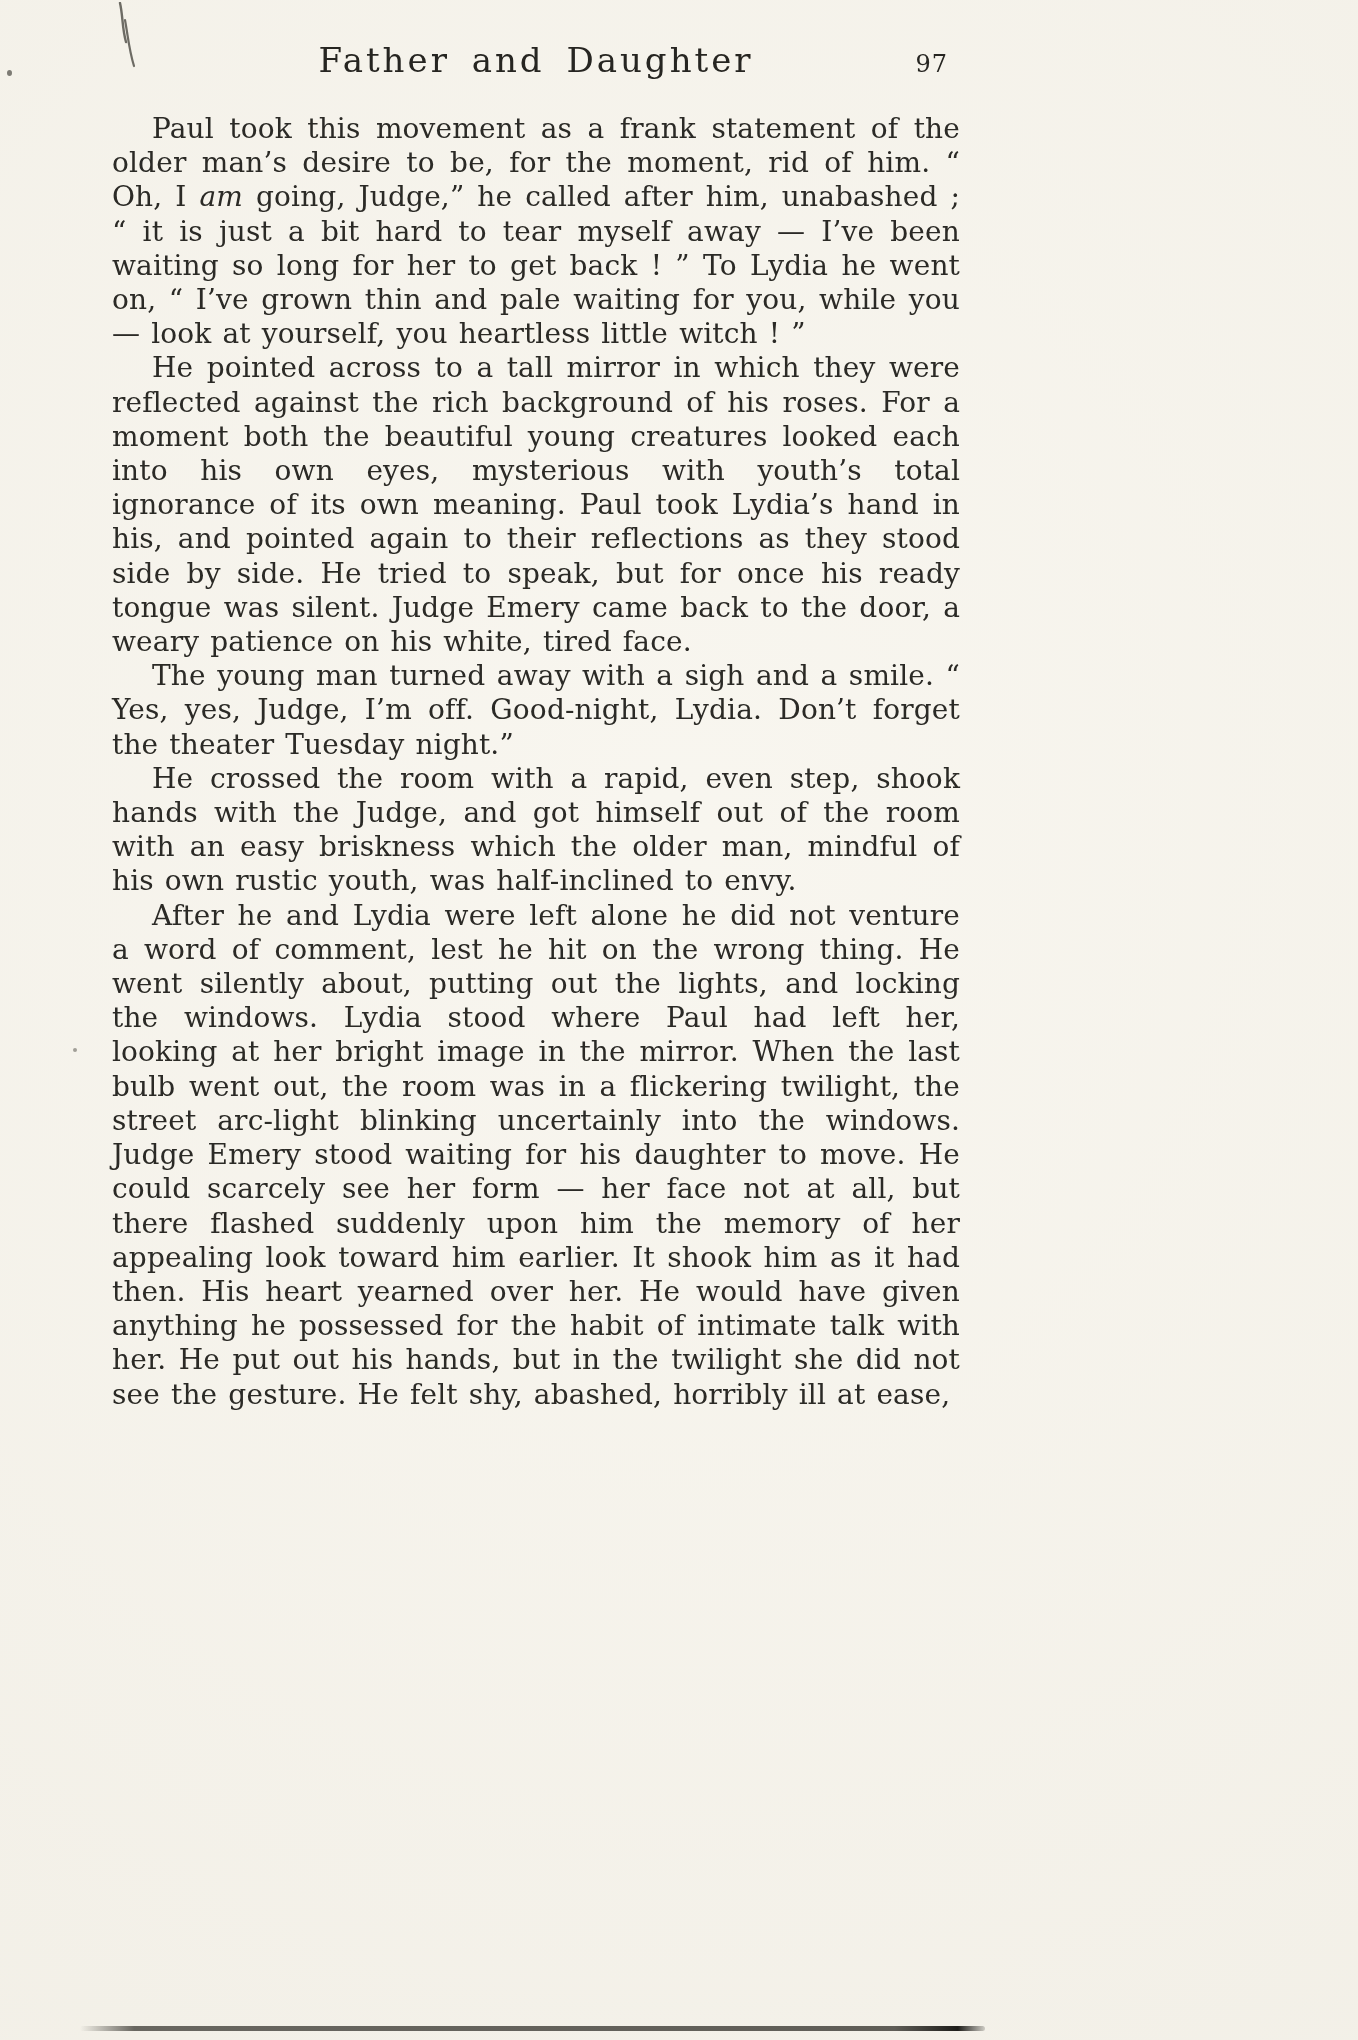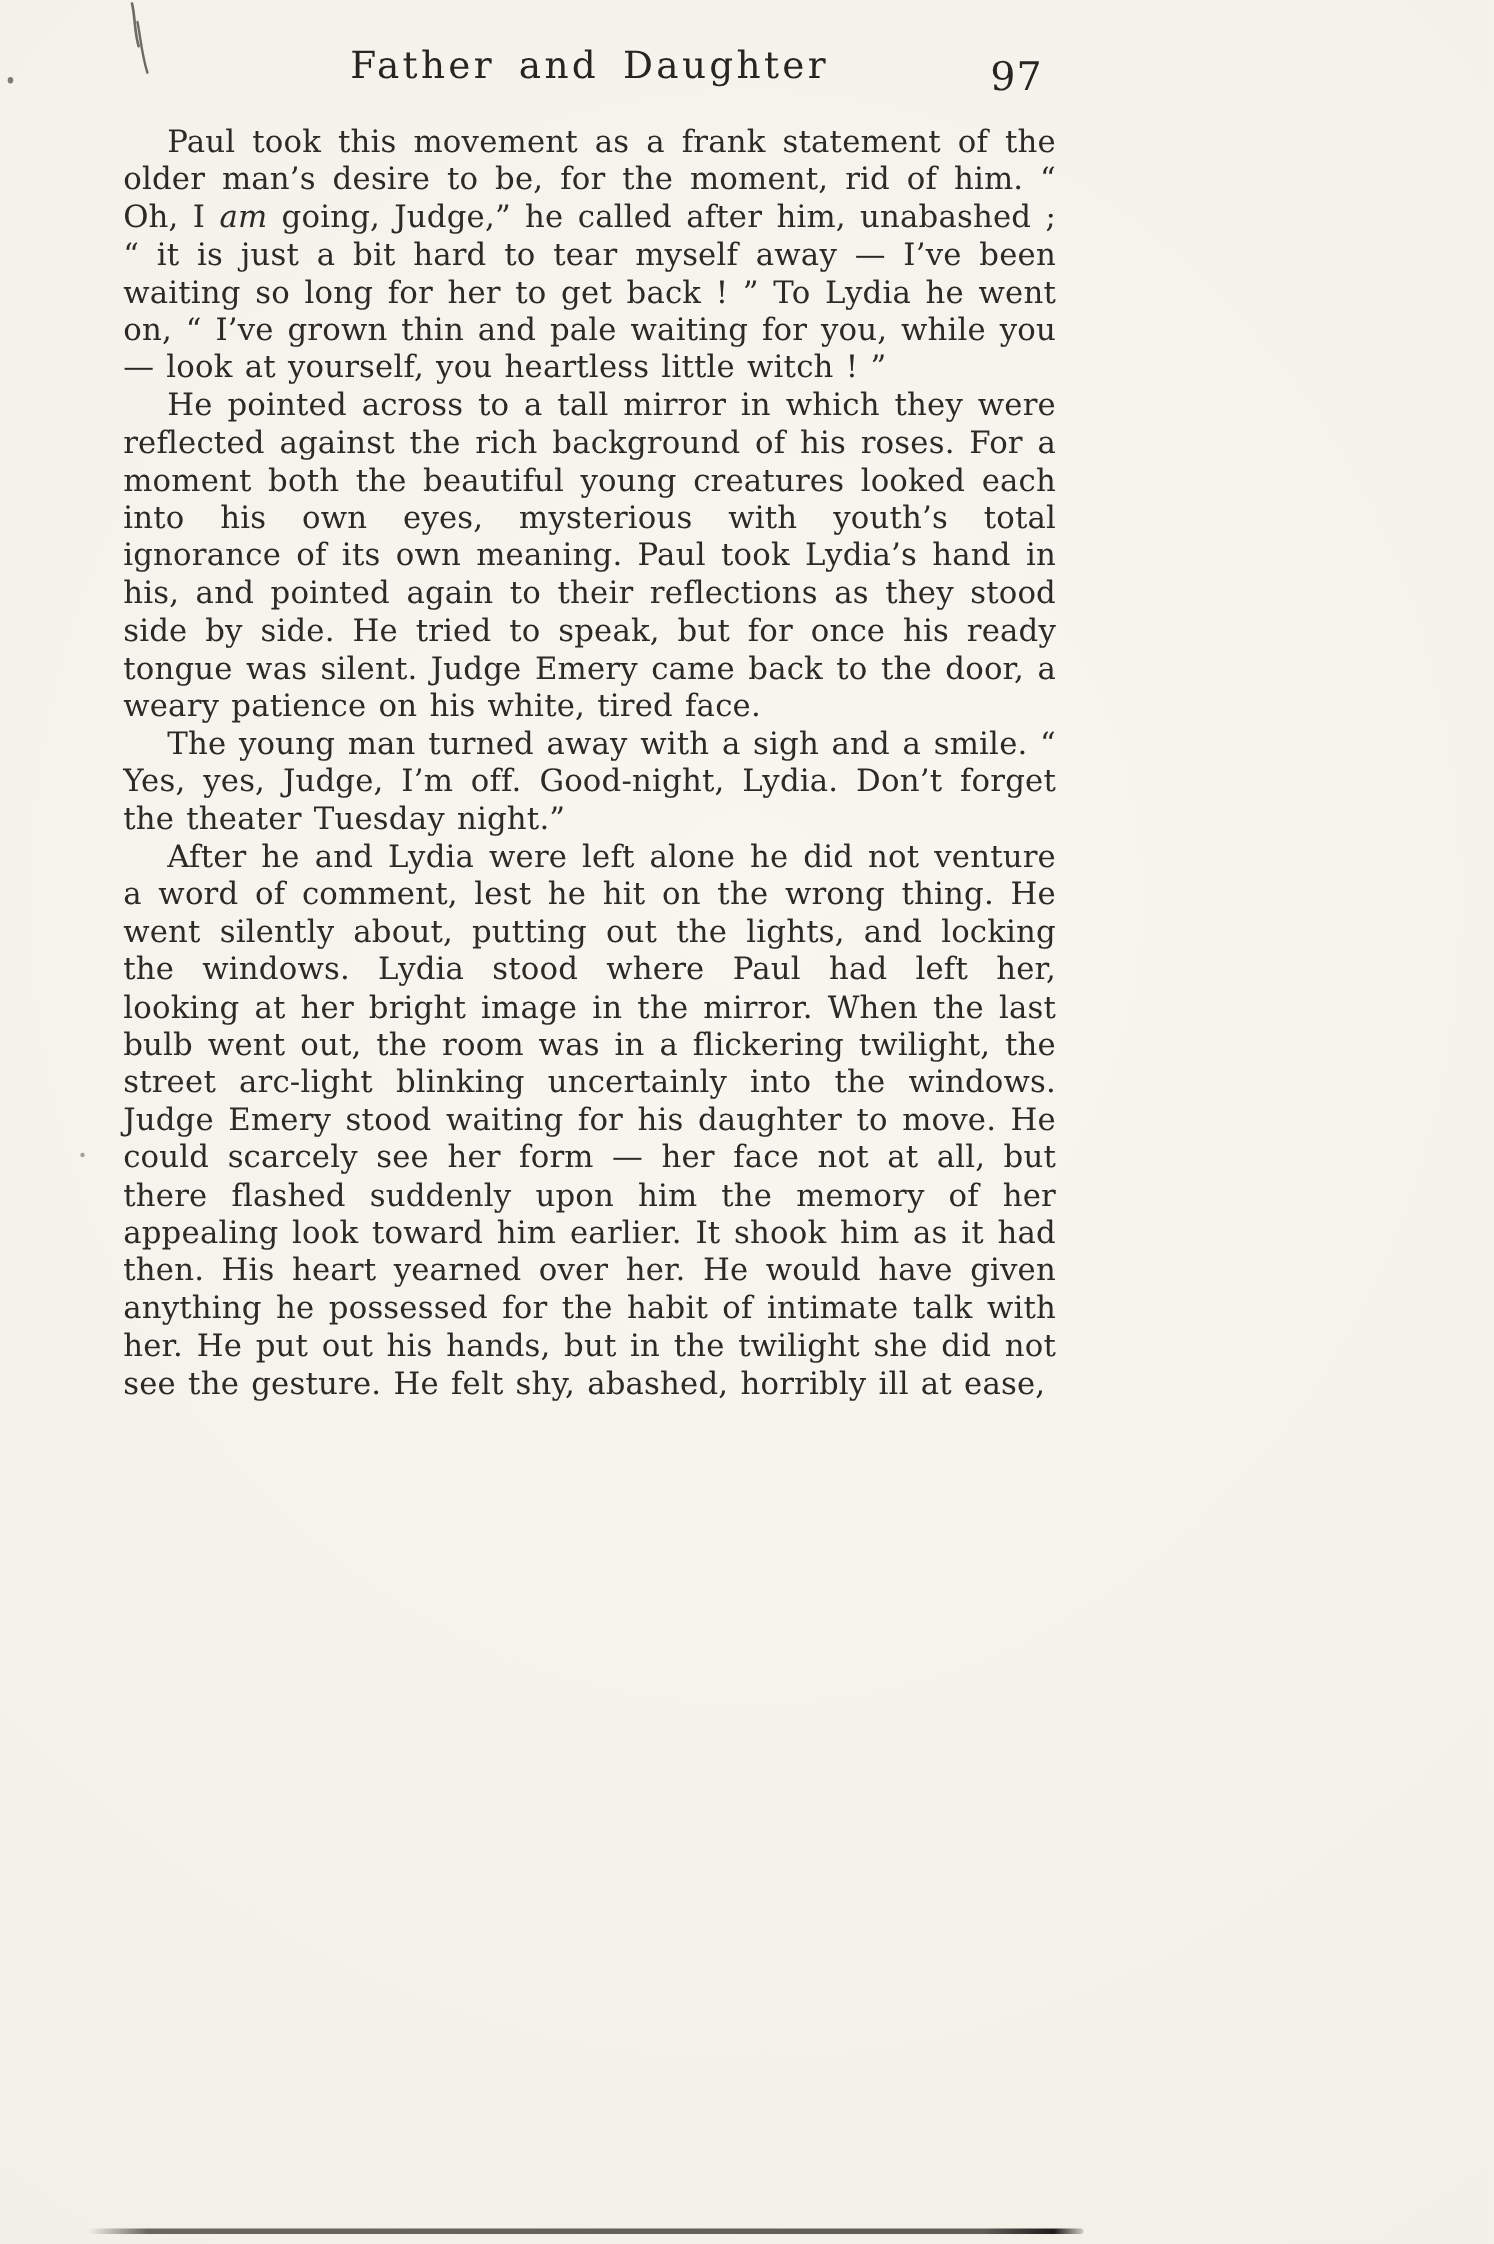--- a/index.html
+++ b/index.html
@@ -38,21 +38,21 @@
     text-align: center;
     font-size: 34px;
     letter-spacing: 3px;
     word-spacing: 8px;
     color: #262521;
   }
   .page-number {
     position: absolute;
     right: 12px;
     top: 10px;
-    font-size: 36px;
+    font-size: 24px;
     letter-spacing: 1px;
     color: #262521;
   }
   .bodytext {
     font-size: 28px;
     line-height: 34.2px;
     text-align: justify;
     letter-spacing: 0.15px;
     word-spacing: 2px;
     color: #2b2a26;
@@ -108,20 +108,21 @@
 
     <div class="header">
       <div class="title">Father and Daughter</div>
       <div class="page-number">97</div>
     </div>
 
     <div class="bodytext">
       <p class="para"><span>Paul took this movement as a frank statement of the older man’s desire to be, for the moment, rid of him.  “ Oh, I </span><em>am</em><span> going, Judge,” he called after him, unabashed ; “ it is just a bit hard to tear myself away — I’ve been waiting so long for her to get back ! ”  To Lydia he went on, “ I’ve grown thin and pale waiting for you, while you — look at yourself, you heartless little witch ! ”</span></p>
       <p class="para"><span>He pointed across to a tall mirror in which they were reflected against the rich background of his roses.  For a moment both the beautiful young creatures looked each into his own eyes, mysterious with youth’s total ignorance of its own meaning.  Paul took Lydia’s hand in his, and pointed again to their reflections as they stood side by side.  He tried to speak, but for once his ready tongue was silent.  Judge Emery came back to the door, a weary patience on his white, tired face.</span></p>
       <p class="para"><span>The young man turned away with a sigh and a smile. “ Yes, yes, Judge, I’m off.  Good-night, Lydia.  Don’t forget the theater Tuesday night.”</span></p>
+      <p class="para"><span>He crossed the room with a rapid, even step, shook hands with the Judge, and got himself out of the room with an easy briskness which the older man, mindful of his own rustic youth, was half-inclined to envy.</span></p>
       <p class="para"><span>After he and Lydia were left alone he did not venture a word of comment, lest he hit on the wrong thing.  He went silently about, putting out the lights, and locking the windows.  Lydia stood where Paul had left her, looking at her bright image in the mirror.  When the last bulb went out, the room was in a flickering twilight, the street arc-light blinking uncertainly into the windows.  Judge Emery stood waiting for his daughter to move.  He could scarcely see her form — her face not at all, but there flashed suddenly upon him the memory of her appealing look toward him earlier.  It shook him as it had then.  His heart yearned over her.  He would have given anything he possessed for the habit of intimate talk with her.  He put out his hands, but in the twilight she did not see the gesture.  He felt shy, abashed, horribly ill at ease,</span></p>
     </div>
 
   </div>
 
   <div class="scan-line"></div>
 
 </div>
 
 </body></html>

